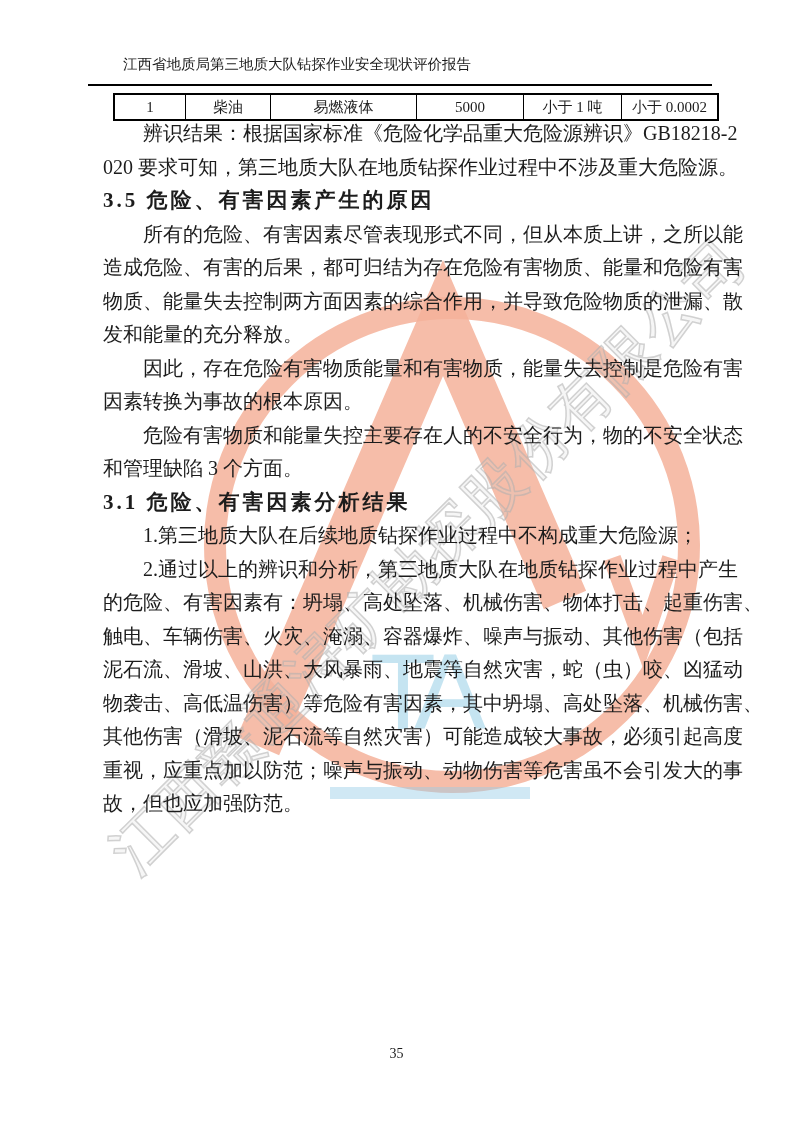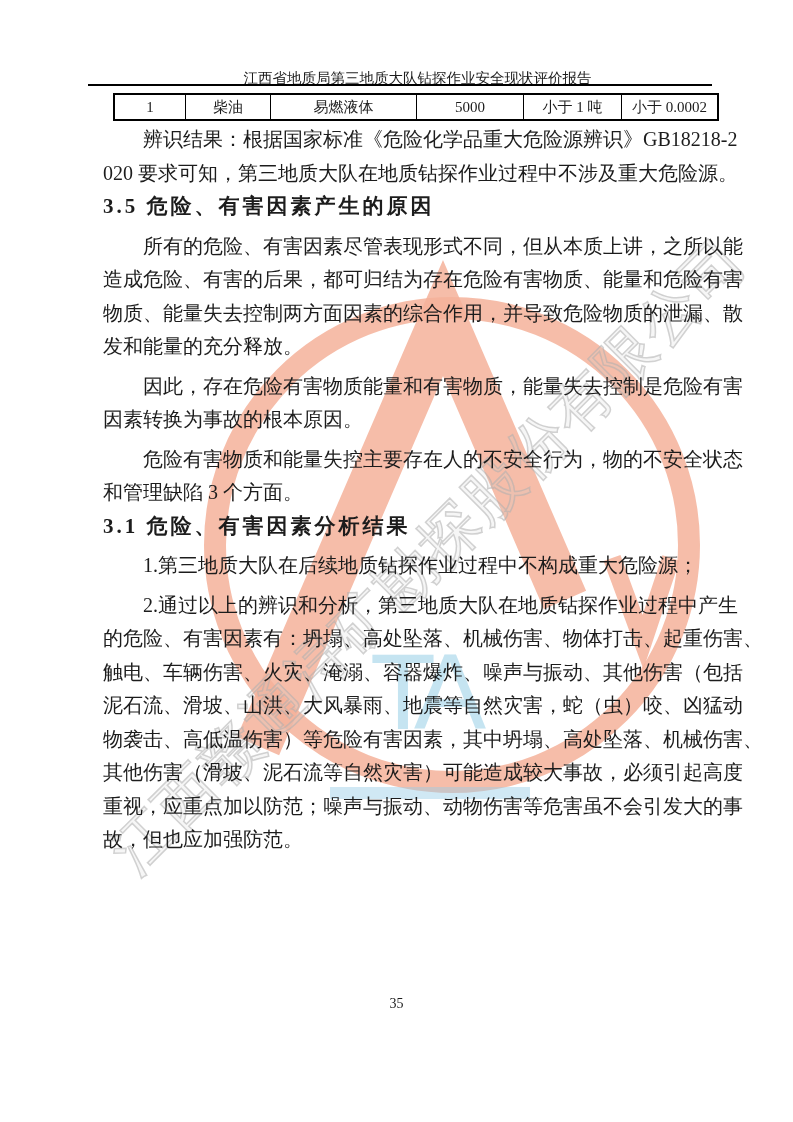--- a/index.html
+++ b/index.html
@@ -7,22 +7,22 @@
     position:relative;
     width:793px;height:1122px;
     background:#ffffff;
     margin:0 auto;
     overflow:hidden;
     font-family:"Liberation Serif","DejaVu Serif",serif;
     color:#1c1c1c;
   }
   
   .header{
-    position:absolute;left:88px;top:68px;width:624px;
-    display:flex;justify-content:center;align-items:flex-end;
+    position:absolute;left:88px;top:54px;width:624px;
+    display:flex;justify-content:flex-start;align-items:flex-end;
     font-size:14.5px;line-height:20px;
   }
   .header .h-left{padding-left:35px;}
   .header .h-right{font-weight:bold;}
   .header-rule{
     position:absolute;left:88px;top:84px;width:624px;height:2px;background:#000;
   }
   
   .dtable{
     position:absolute;left:113px;top:93px;
@@ -55,28 +55,28 @@
   .wm-bar{position:absolute;left:330px;top:787px;width:200px;height:12px;
     background:rgba(150,205,230,0.45);}
   
   .content{
     position:absolute;left:103px;top:117px;width:612px;z-index:2;
     font-size:20px;
   }
   .line{
     height:33.5px;line-height:33.5px;white-space:nowrap;overflow:visible;
   }
-  .indent{padding-left:40px;margin-top:6px;}
+  .indent{padding-left:40px;}
   .heading{
     height:33.5px;line-height:33.5px;
     font-size:21px;font-weight:bold;letter-spacing:3px;white-space:nowrap;
   }
   
   .footer{
-    position:absolute;left:0;top:996px;width:793px;
+    position:absolute;left:0;top:1046px;width:793px;
     text-align:center;font-size:14px;z-index:2;
   }
 </style>
 </head>
 <body>
 
 <div class="page">
 
   <div class="wm-layer">
     <svg class="wm-svg" width="793" height="1122" viewBox="0 0 793 1122">

